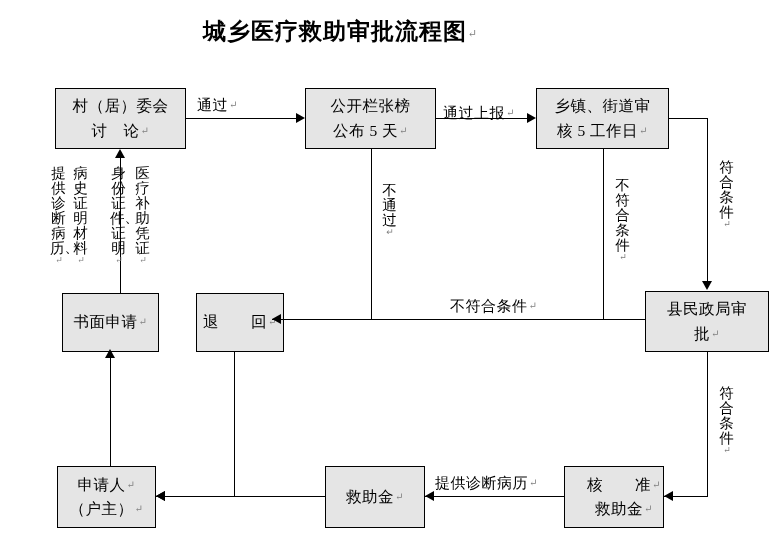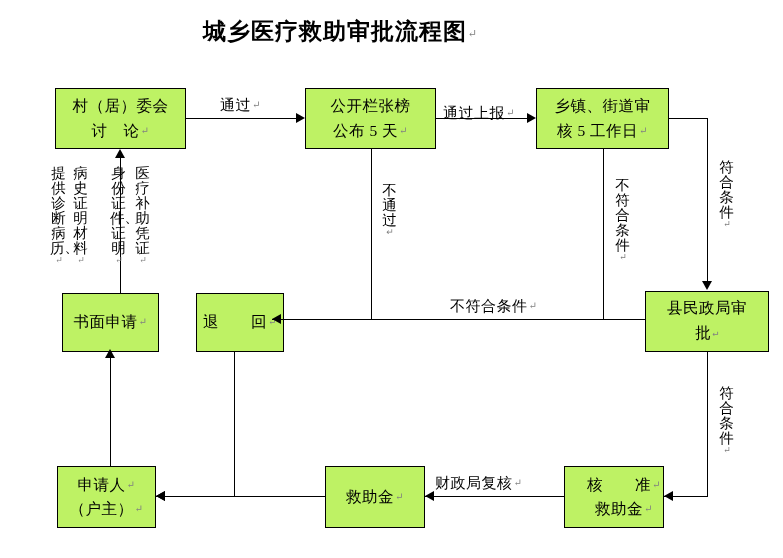--- a/index.html
+++ b/index.html
@@ -38,21 +38,21 @@
     font-weight: normal;
     color: #808080;
     vertical-align: 2px;
     margin-left: 1px;
   }
 
   
   .box {
     position: absolute;
     border: 1.4px solid #000;
-    background: #bef264;
+    background: #e5e5e5;
     display: flex;
     flex-direction: column;
     align-items: center;
     justify-content: center;
     font-size: 15.5px;
     line-height: 1.55;
     letter-spacing: 0.5px;
     white-space: nowrap;
     text-align: center;
   }
@@ -145,21 +145,21 @@
   </div>
 
   <div class="box" style="left:62px; top:293px; width:97px; height:59px;">
     <span class="ln"><span>书面申请</span><span class="pilcrow">↵</span></span>
   </div>
 
   <div class="box" style="left:196px; top:293px; width:88px; height:59px;">
     <span class="ln"><span>退　　回</span><span class="pilcrow">↵</span></span>
   </div>
 
-  <div class="box" style="left:645px; top:291px; width:124px; height:61px;font-family:Liberation Mono, monospace;">
+  <div class="box" style="left:645px; top:291px; width:124px; height:61px;">
     <span class="ln">县民政局审</span>
     <span class="ln"><span>批</span><span class="pilcrow">↵</span></span>
   </div>
 
   <div class="box" style="left:57px; top:466px; width:99px; height:62px;">
     <span class="ln"><span>申请人</span><span class="pilcrow">↵</span></span>
     <span class="ln"><span>（户主）</span><span class="pilcrow">↵</span></span>
   </div>
 
   <div class="box" style="left:325px; top:466px; width:100px; height:62px;">
@@ -201,34 +201,34 @@
   <div class="line-v" style="left:707px; top:352px; height:145px;"></div>
   <div class="line-h" style="left:664px; top:496px; width:44px;"></div>
   <div class="arrow left" style="left:664px; top:491px;"></div>
 
   <div class="line-h" style="left:425px; top:496px; width:139px;"></div>
   <div class="arrow left" style="left:425px; top:491px;"></div>
 
   <div class="line-h" style="left:156px; top:496px; width:169px;"></div>
   <div class="arrow left" style="left:156px; top:491px;"></div>
 
-  <div class="hlabel" style="left:220px; top:98px;text-align:right;">
+  <div class="hlabel" style="left:197px; top:98px;text-align:right;">
     <span>通过</span><span class="pilcrow">↵</span>
   </div>
 
   <div class="hlabel" style="left:443px; top:98px;margin-top:8px;">
     <span>通过上报</span><span class="pilcrow">↵</span>
   </div>
 
   <div class="hlabel" style="left:450px; top:299px;">
     <span>不符合条件</span><span class="pilcrow">↵</span>
   </div>
 
   <div class="hlabel" style="left:435px; top:476px;">
-    <span>财政局复核</span><span class="pilcrow">↵</span>
+    <span>提供诊断病历</span><span class="pilcrow">↵</span>
   </div>
 
   <div class="vlabel" style="left:381px; top:183px;font-family:Liberation Serif, serif;">
     <span>不通过</span><span class="pilcrow">↵</span>
   </div>
 
   <div class="vlabel" style="left:614px; top:178px;">
     <span>不符合条件</span><span class="pilcrow">↵</span>
   </div>
 

